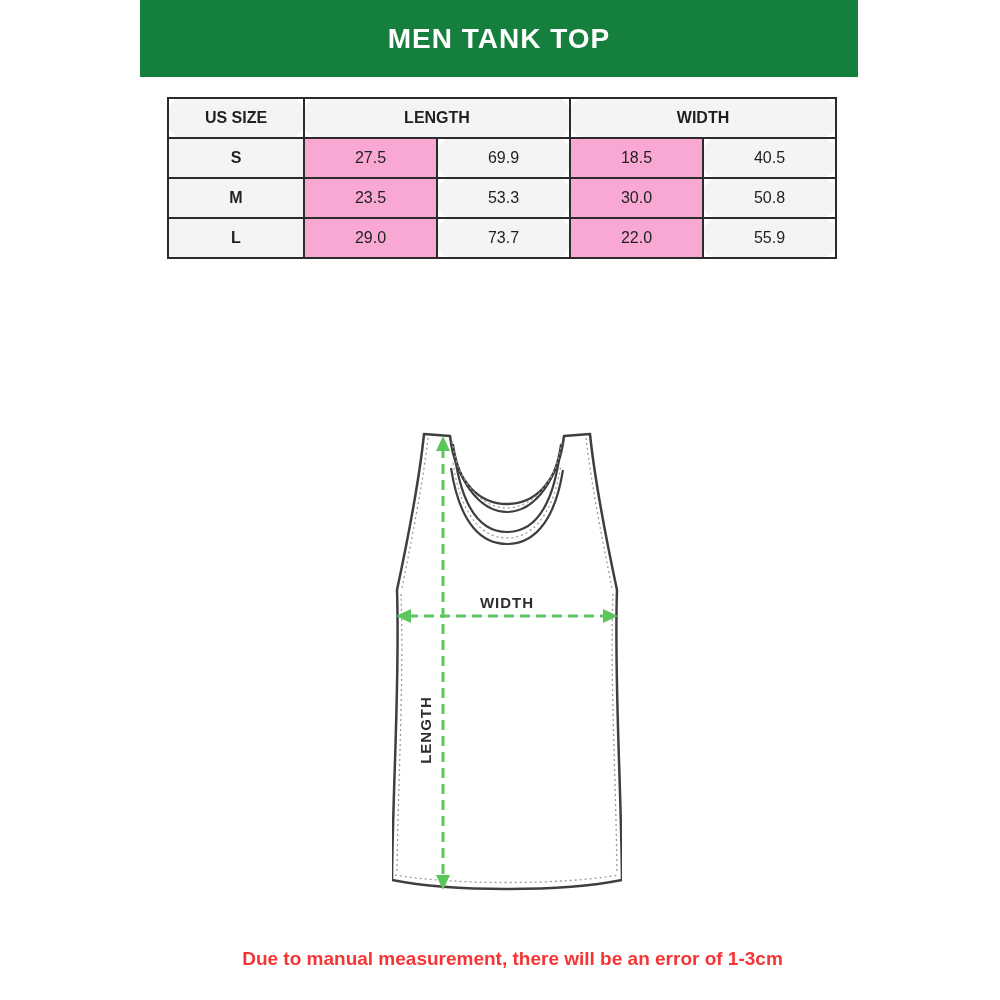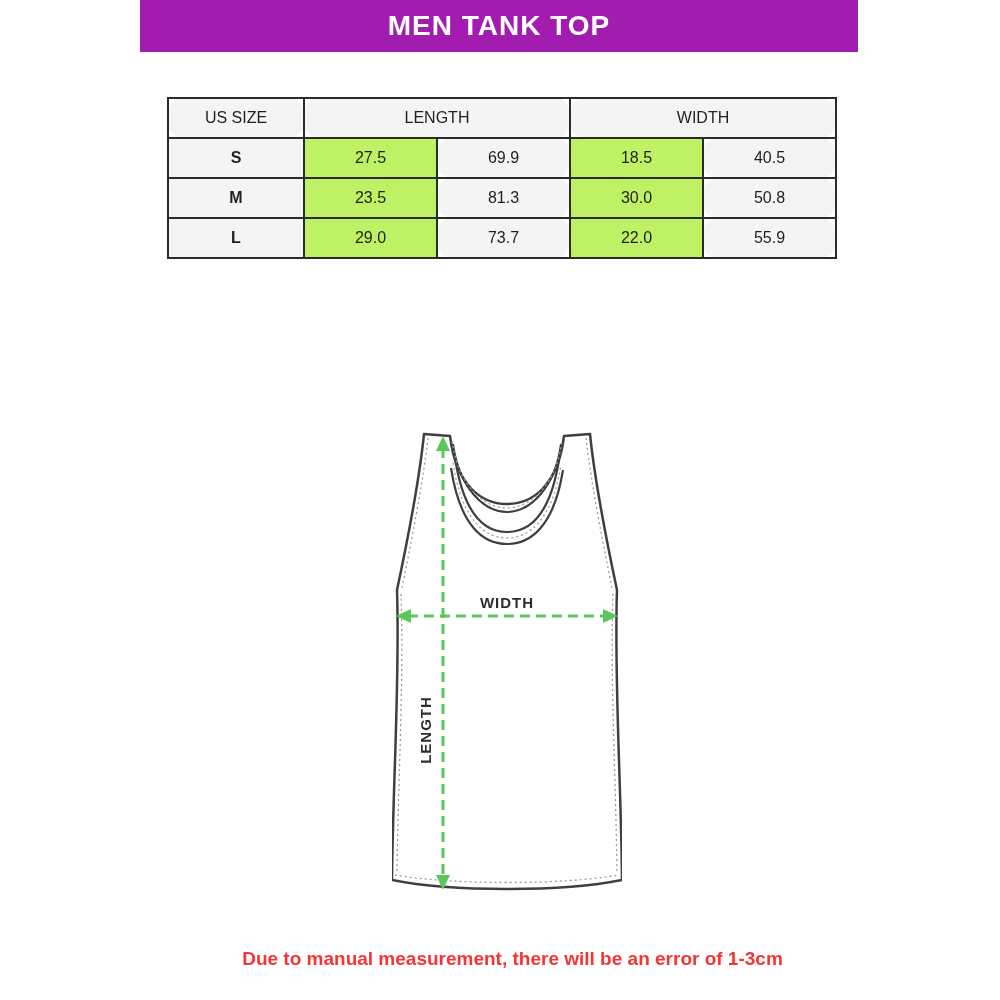--- a/index.html
+++ b/index.html
@@ -8,22 +8,22 @@
     position: relative;
     font-family: "Liberation Sans", "DejaVu Sans", sans-serif;
     color: #1f1f1f;
     overflow: hidden;
   }
 
   
   .banner {
     position: absolute;
     left: 140px; top: 0;
-    width: 718px; height: 52px;
-    background: #a21caf;
+    width: 718px; height: 77px;
+    background: #15803d;
     display: flex; align-items: center; justify-content: center;
   }
   .banner h1 {
     color: #ffffff;
     font-size: 28px;
     font-weight: bold;
     letter-spacing: 1px;
   }
 
   
@@ -36,23 +36,23 @@
   }
   .size-table col.c0 { width: 136px; }
   .size-table col.c1, .size-table col.c2,
   .size-table col.c3, .size-table col.c4 { width: 133px; }
   .size-table th, .size-table td {
     border: 2px solid #2b2b2b;
     height: 40px;
     text-align: center;
     vertical-align: middle;
     font-size: 16px;
-    background: #bef264;
+    background: #f9a8d4;
   }
-  .size-table th { font-weight: normal; background: #f4f4f4; border-radius: 15px; }
+  .size-table th { font-weight: bold; background: #f4f4f4; border-radius: 15px; }
   .size-table td.shade { background: #f4f4f4; border-radius: 15px; }
   .size-table td.size-col { font-weight: bold; background: #f4f4f4; }
   .size-table td { font-weight: normal; }
 
   
   .diagram {
     position: absolute;
     left: 392px; top: 428px;
     width: 230px; height: 470px;
   }
@@ -112,21 +112,21 @@
     <tr>
       <td class="size-col">S</td>
       <td>27.5</td>
       <td class="shade">69.9</td>
       <td>18.5</td>
       <td class="shade">40.5</td>
     </tr>
     <tr>
       <td class="size-col">M</td>
       <td>23.5</td>
-      <td class="shade">81.3</td>
+      <td class="shade">53.3</td>
       <td>30.0</td>
       <td class="shade">50.8</td>
     </tr>
     <tr>
       <td class="size-col">L</td>
       <td>29.0</td>
       <td class="shade">73.7</td>
       <td>22.0</td>
       <td class="shade">55.9</td>
     </tr>

